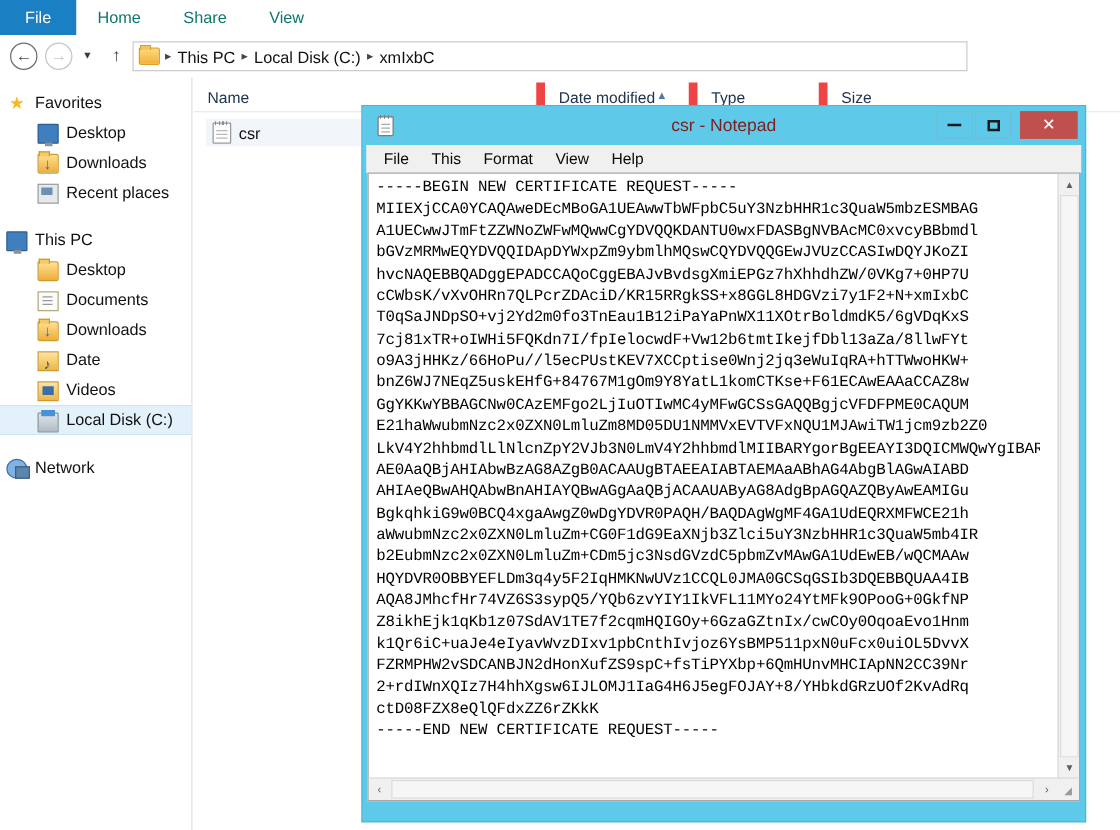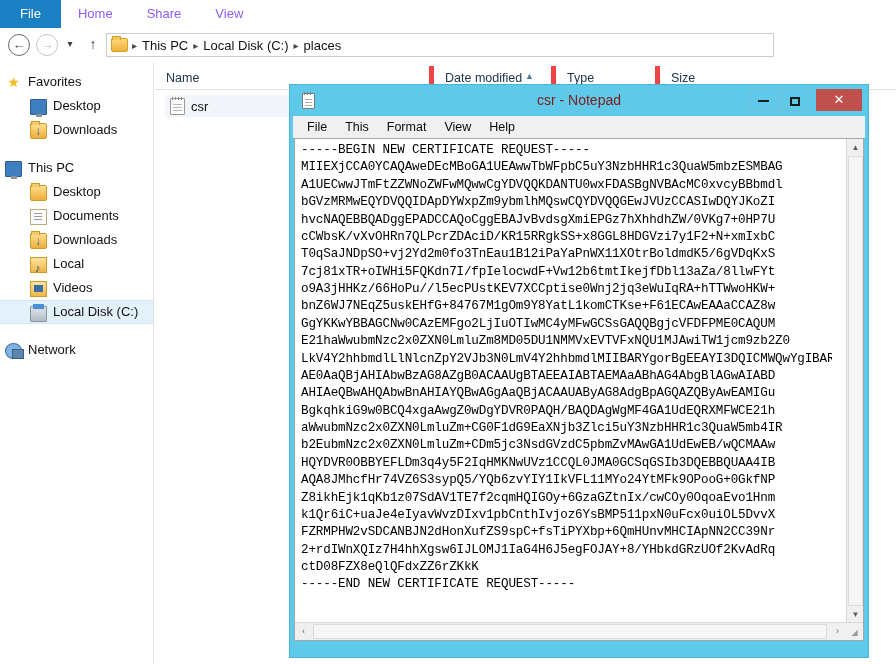--- a/index.html
+++ b/index.html
@@ -27,21 +27,21 @@
     width: 896px; height: 28px;
     background: #ffffff;
     border-bottom: 1px solid #ffffff;
   }
   .rtab {
     float: left;
     height: 28px;
     line-height: 28px;
     padding: 0 17px;
     font-size: 13px;
-    color: #8b5cf6;
+    color: #0f766e;
     cursor: default;
   }
   .rtab.file {
     background: #1b7fc4;
     color: #ffffff;
     padding: 0 20px;
   }
 
   
   .navbar {
@@ -173,21 +173,21 @@
     width: 741px; height: 24px;
     background: #ffffff;
     border-bottom: 1px solid #e3e3e3;
   }
   .col {
     position: absolute;
     top: 0; height: 24px; line-height: 24px;
     font-size: 12.5px;
     color: #21344f;
     padding-left: 11px;
-    border-left: 5px solid #ef4444;
+    border-left: 7px solid #ef4444;
     white-space: nowrap;
     cursor: default;
   }
   .col.first { border-left: none; }
   .sortcaret {
     position: absolute;
     left: 370px; top: -2px;
     font-size: 9px; color: #4c7ba8;
   }
 
@@ -405,37 +405,41 @@
     <div id="nav-recent">▾</div>
     <div id="nav-up">↑</div>
 
     <div class="addressbar">
       <div class="folder-ico"></div>
       <span class="crumb-sep">▸</span>
       <span class="crumb">This PC</span>
       <span class="crumb-sep">▸</span>
       <span class="crumb">Local Disk (C:)</span>
       <span class="crumb-sep">▸</span>
-      <span class="crumb">places</span>
+      <span class="crumb">xmIxbC</span>
     </div>
   </div>
 
   <div class="navpane">
     <div class="navitem lvl0">
       <span class="ic ic-star"></span>
       <span>Favorites</span>
     </div>
     <div class="navitem lvl1">
       <span class="ic ic-monitor"></span>
       <span>Desktop</span>
     </div>
     <div class="navitem lvl1">
       <span class="ic ic-folder ic-dl"></span>
       <span>Downloads</span>
     </div>
+    <div class="navitem lvl1">
+      <span class="ic ic-recent"></span>
+      <span>Recent places</span>
+    </div>
 
     <div class="nav-gap"></div>
 
     <div class="navitem lvl0">
       <span class="ic ic-monitor"></span>
       <span>This PC</span>
     </div>
     <div class="navitem lvl1">
       <span class="ic ic-folder"></span>
       <span>Desktop</span>
@@ -443,21 +447,21 @@
     <div class="navitem lvl1">
       <span class="ic ic-doc"></span>
       <span>Documents</span>
     </div>
     <div class="navitem lvl1">
       <span class="ic ic-folder ic-dl"></span>
       <span>Downloads</span>
     </div>
     <div class="navitem lvl1">
       <span class="ic ic-music"></span>
-      <span>Local</span>
+      <span>Date</span>
     </div>
     <div class="navitem lvl1">
       <span class="ic ic-vid"></span>
       <span>Videos</span>
     </div>
     <div class="navitem lvl1 selected">
       <span class="ic ic-drive"></span>
       <span>Local Disk (C:)</span>
     </div>
 

